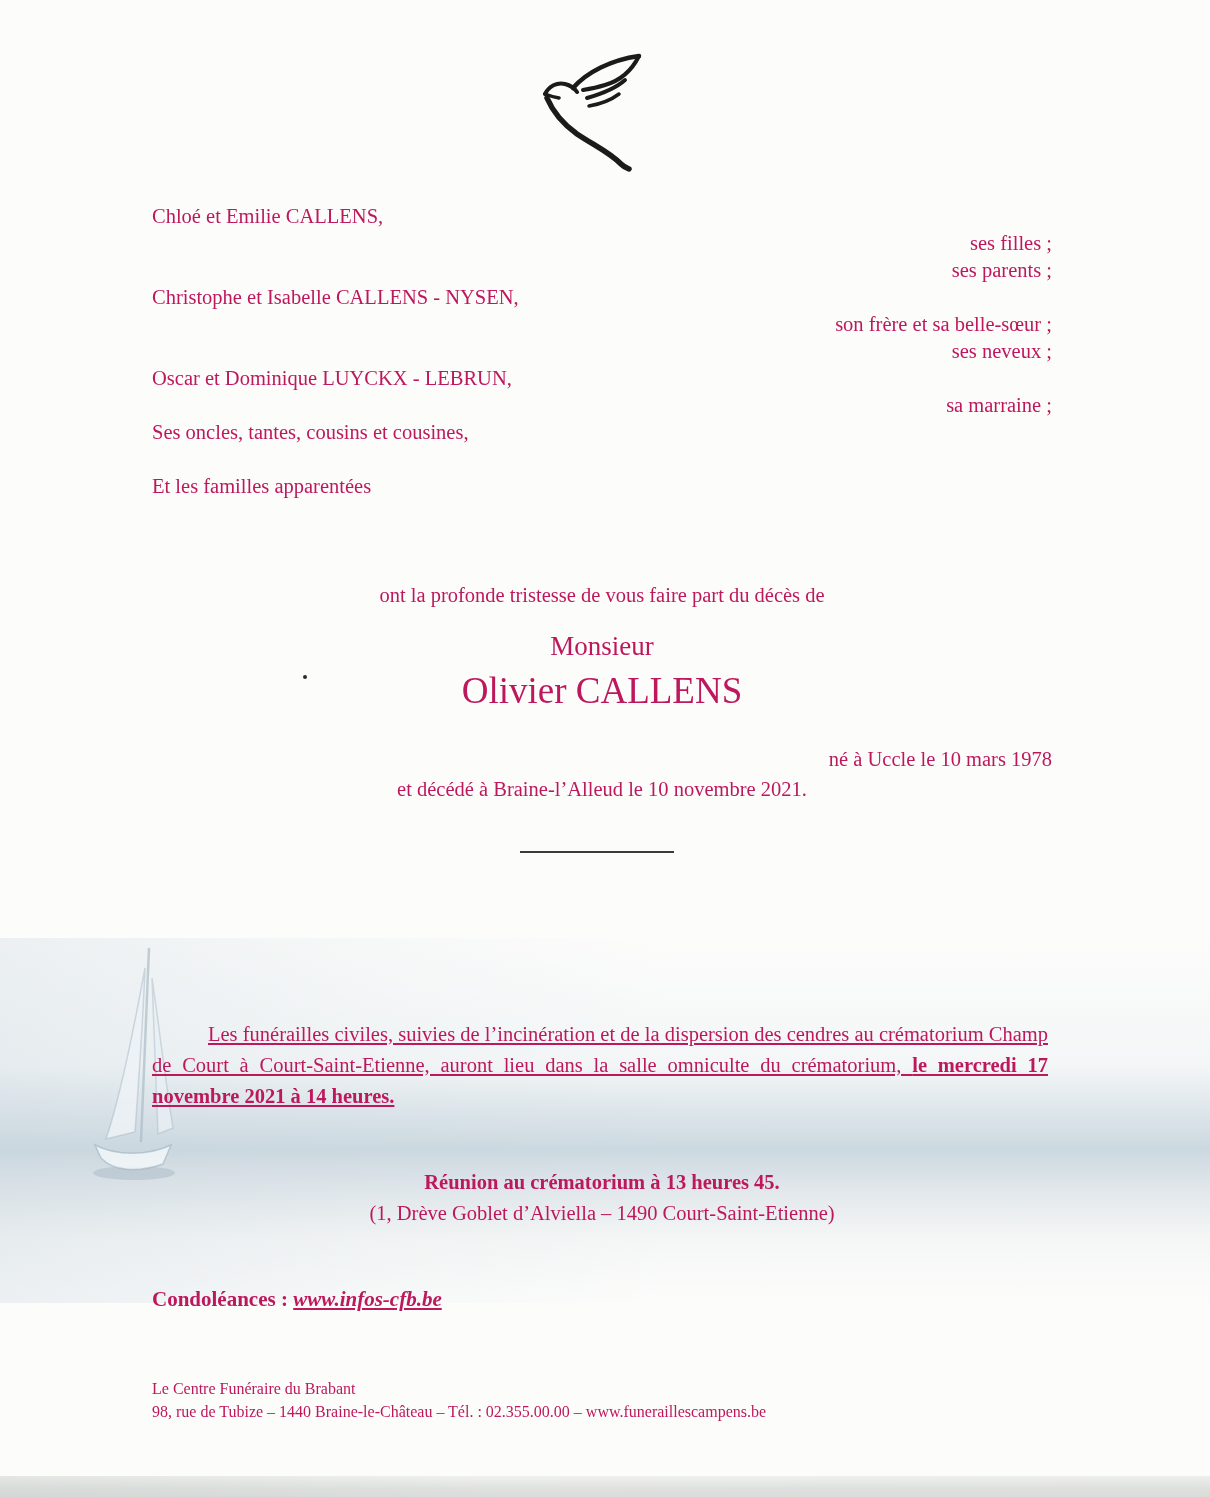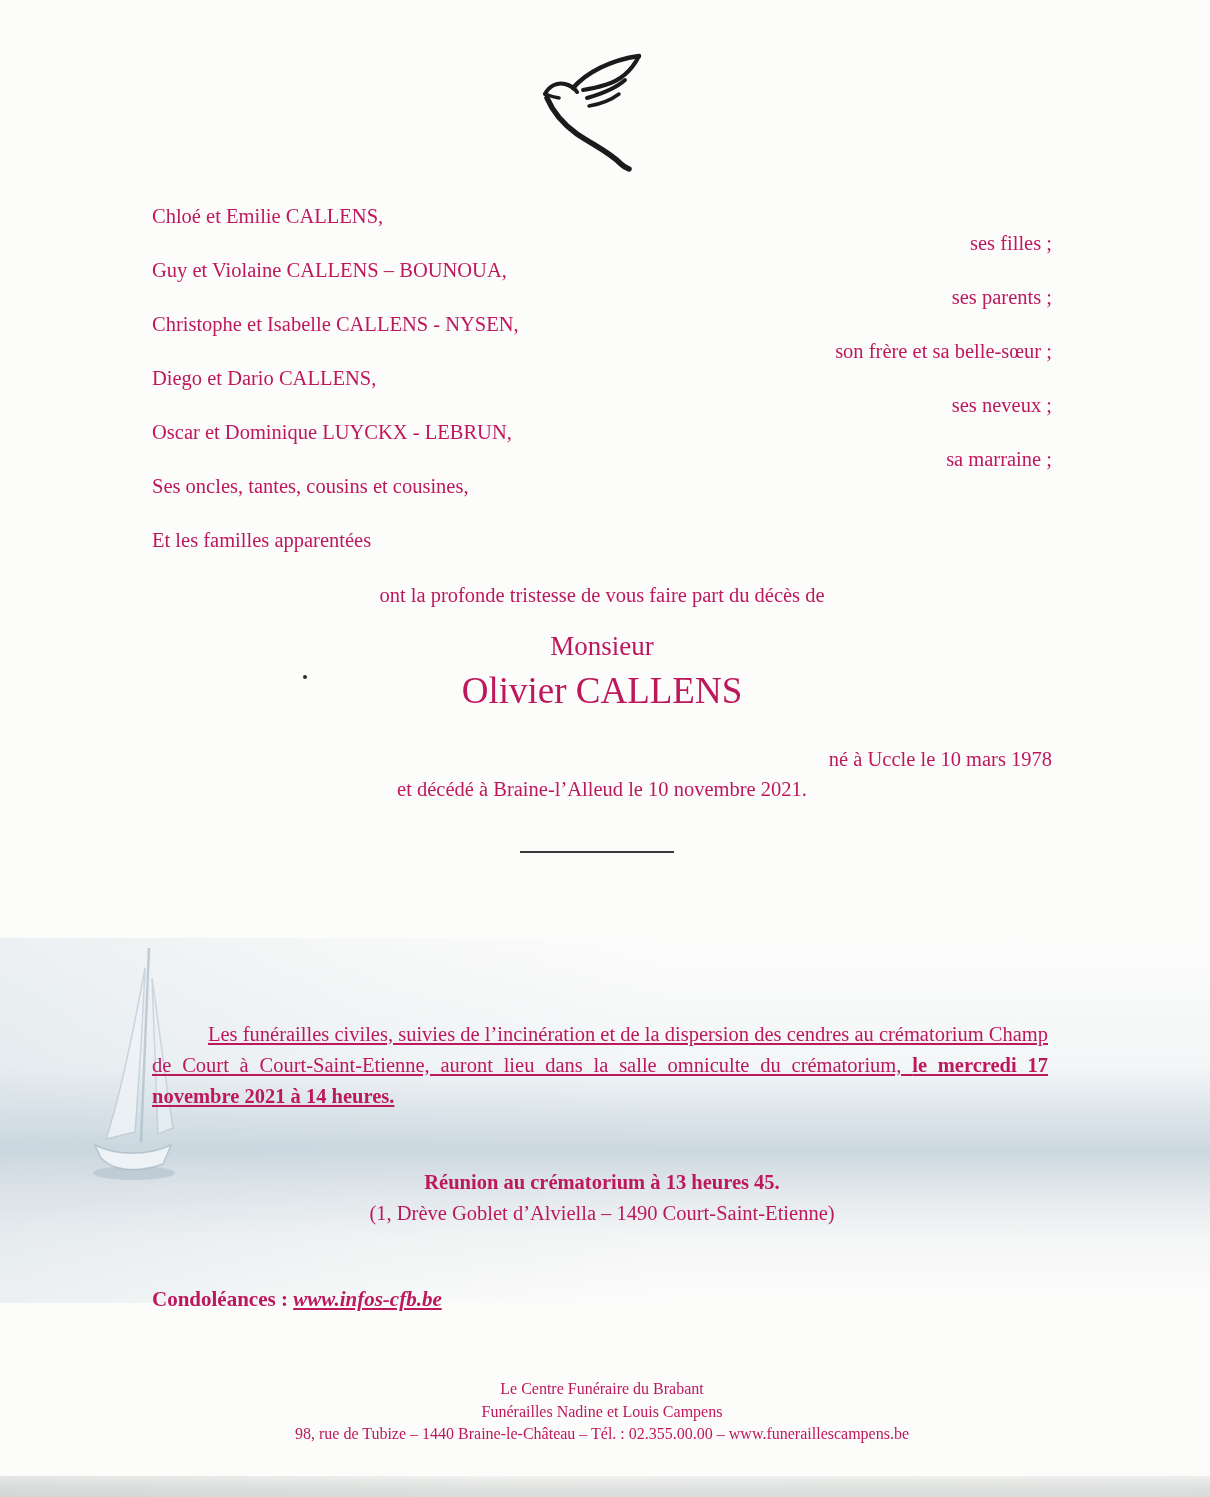--- a/index.html
+++ b/index.html
@@ -51,21 +51,21 @@
   .divider{position:absolute;left:520px;top:851px;width:154px;border-top:2px solid #3a3a3a;}
   .para{position:absolute;left:152px;width:896px;font-size:20.5px;line-height:31px;
         text-align:justify;text-indent:56px;}
   .para-1{top:900px;}
   .para-2{top:998px;text-decoration:underline;}
   .bold{font-weight:bold;}
   .reunion-1{top:1171px;text-align:center;font-size:20.5px;font-weight:bold;}
   .reunion-2{top:1202px;text-align:center;font-size:20.5px;font-weight:normal;}
   .condolences{position:absolute;left:152px;top:1287px;font-size:21px;font-weight:bold;}
   .condolences .link{text-decoration:underline;font-style:italic;}
-  .footer{position:absolute;left:152px;top:1378px;width:900px;text-align:center;
+  .footer{position:absolute;left:152px;top:1378px;width:900px;
           font-size:16px;line-height:22.5px;}
 </style>
 </head>
 <body>
 
 <div class="page">
 
   <div class="sea-band"></div>
   <svg class="sailboat" width="92" height="250" viewBox="0 0 92 250">
     <line x1="63" y1="2" x2="55" y2="196" stroke="rgba(172,189,200,0.75)" stroke-width="2.5"></line>
@@ -82,25 +82,23 @@
     <path d="M44 46 C58 42 72 37 82 28" stroke-width="4"></path>
     <path d="M46 54 C58 52 68 48 76 42" stroke-width="3.5"></path>
     <path d="M2 42 C6 34 14 30 22 32 C28 33.5 32 37 34 40" stroke-width="4"></path>
     <path d="M2 42 C7 44 11 45 16 46" stroke-width="3.5"></path>
     <path d="M4 46 C10 60 20 72 34 82 C52 94 66 100 78 112 C80.5 114.5 83.5 116 86 117" stroke-width="5.5"></path>
   </svg>
 
   <div class="content family-list" style="position:absolute;">
     <div class="fam-name">Chloé et Emilie CALLENS,</div>
     <div class="fam-rel">ses filles ;</div>
-    <div class="fam-name">Guy et Violaine CALLENS – BOUNOUA,</div>
     <div class="fam-rel">ses parents ;</div>
     <div class="fam-name">Christophe et Isabelle CALLENS - NYSEN,</div>
     <div class="fam-rel">son frère et sa belle-sœur ;</div>
-    <div class="fam-name">Diego et Dario CALLENS,</div>
     <div class="fam-rel">ses neveux ;</div>
     <div class="fam-name">Oscar et Dominique LUYCKX - LEBRUN,</div>
     <div class="fam-rel">sa marraine ;</div>
     <div class="fam-name">Ses oncles, tantes, cousins et cousines,</div>
     <div class="gap-line"></div>
     <div class="fam-name">Et les familles apparentées</div>
   </div>
 
   <div class="content intro" style="position:absolute;">ont la profonde tristesse de vous faire part du décès de</div>
   <div class="content monsieur" style="position:absolute;">Monsieur</div>
@@ -114,17 +112,16 @@
 
   <p class="para para-2"><span>Les funérailles civiles, suivies de l’incinération et de la dispersion des cendres au crématorium Champ de Court à Court-Saint-Etienne, auront lieu dans la salle omniculte du crématorium, </span><span class="bold">le mercredi 17 novembre 2021 à 14 heures.</span></p>
 
   <div class="content reunion-1" style="position:absolute;">Réunion au crématorium à 13 heures 45.</div>
   <div class="content reunion-2" style="position:absolute;">(1, Drève Goblet d’Alviella – 1490 Court-Saint-Etienne)</div>
 
   <div class="condolences"><span>Condoléances : </span><span class="link">www.infos-cfb.be</span></div>
 
   <div class="footer">
     <div>Le Centre Funéraire du Brabant</div>
-    <div>Funérailles Nadine et Louis Campens</div>
     <div>98, rue de Tubize – 1440 Braine-le-Château – Tél. : 02.355.00.00 – www.funeraillescampens.be</div>
   </div>
 
 </div>
 
 </body></html>

